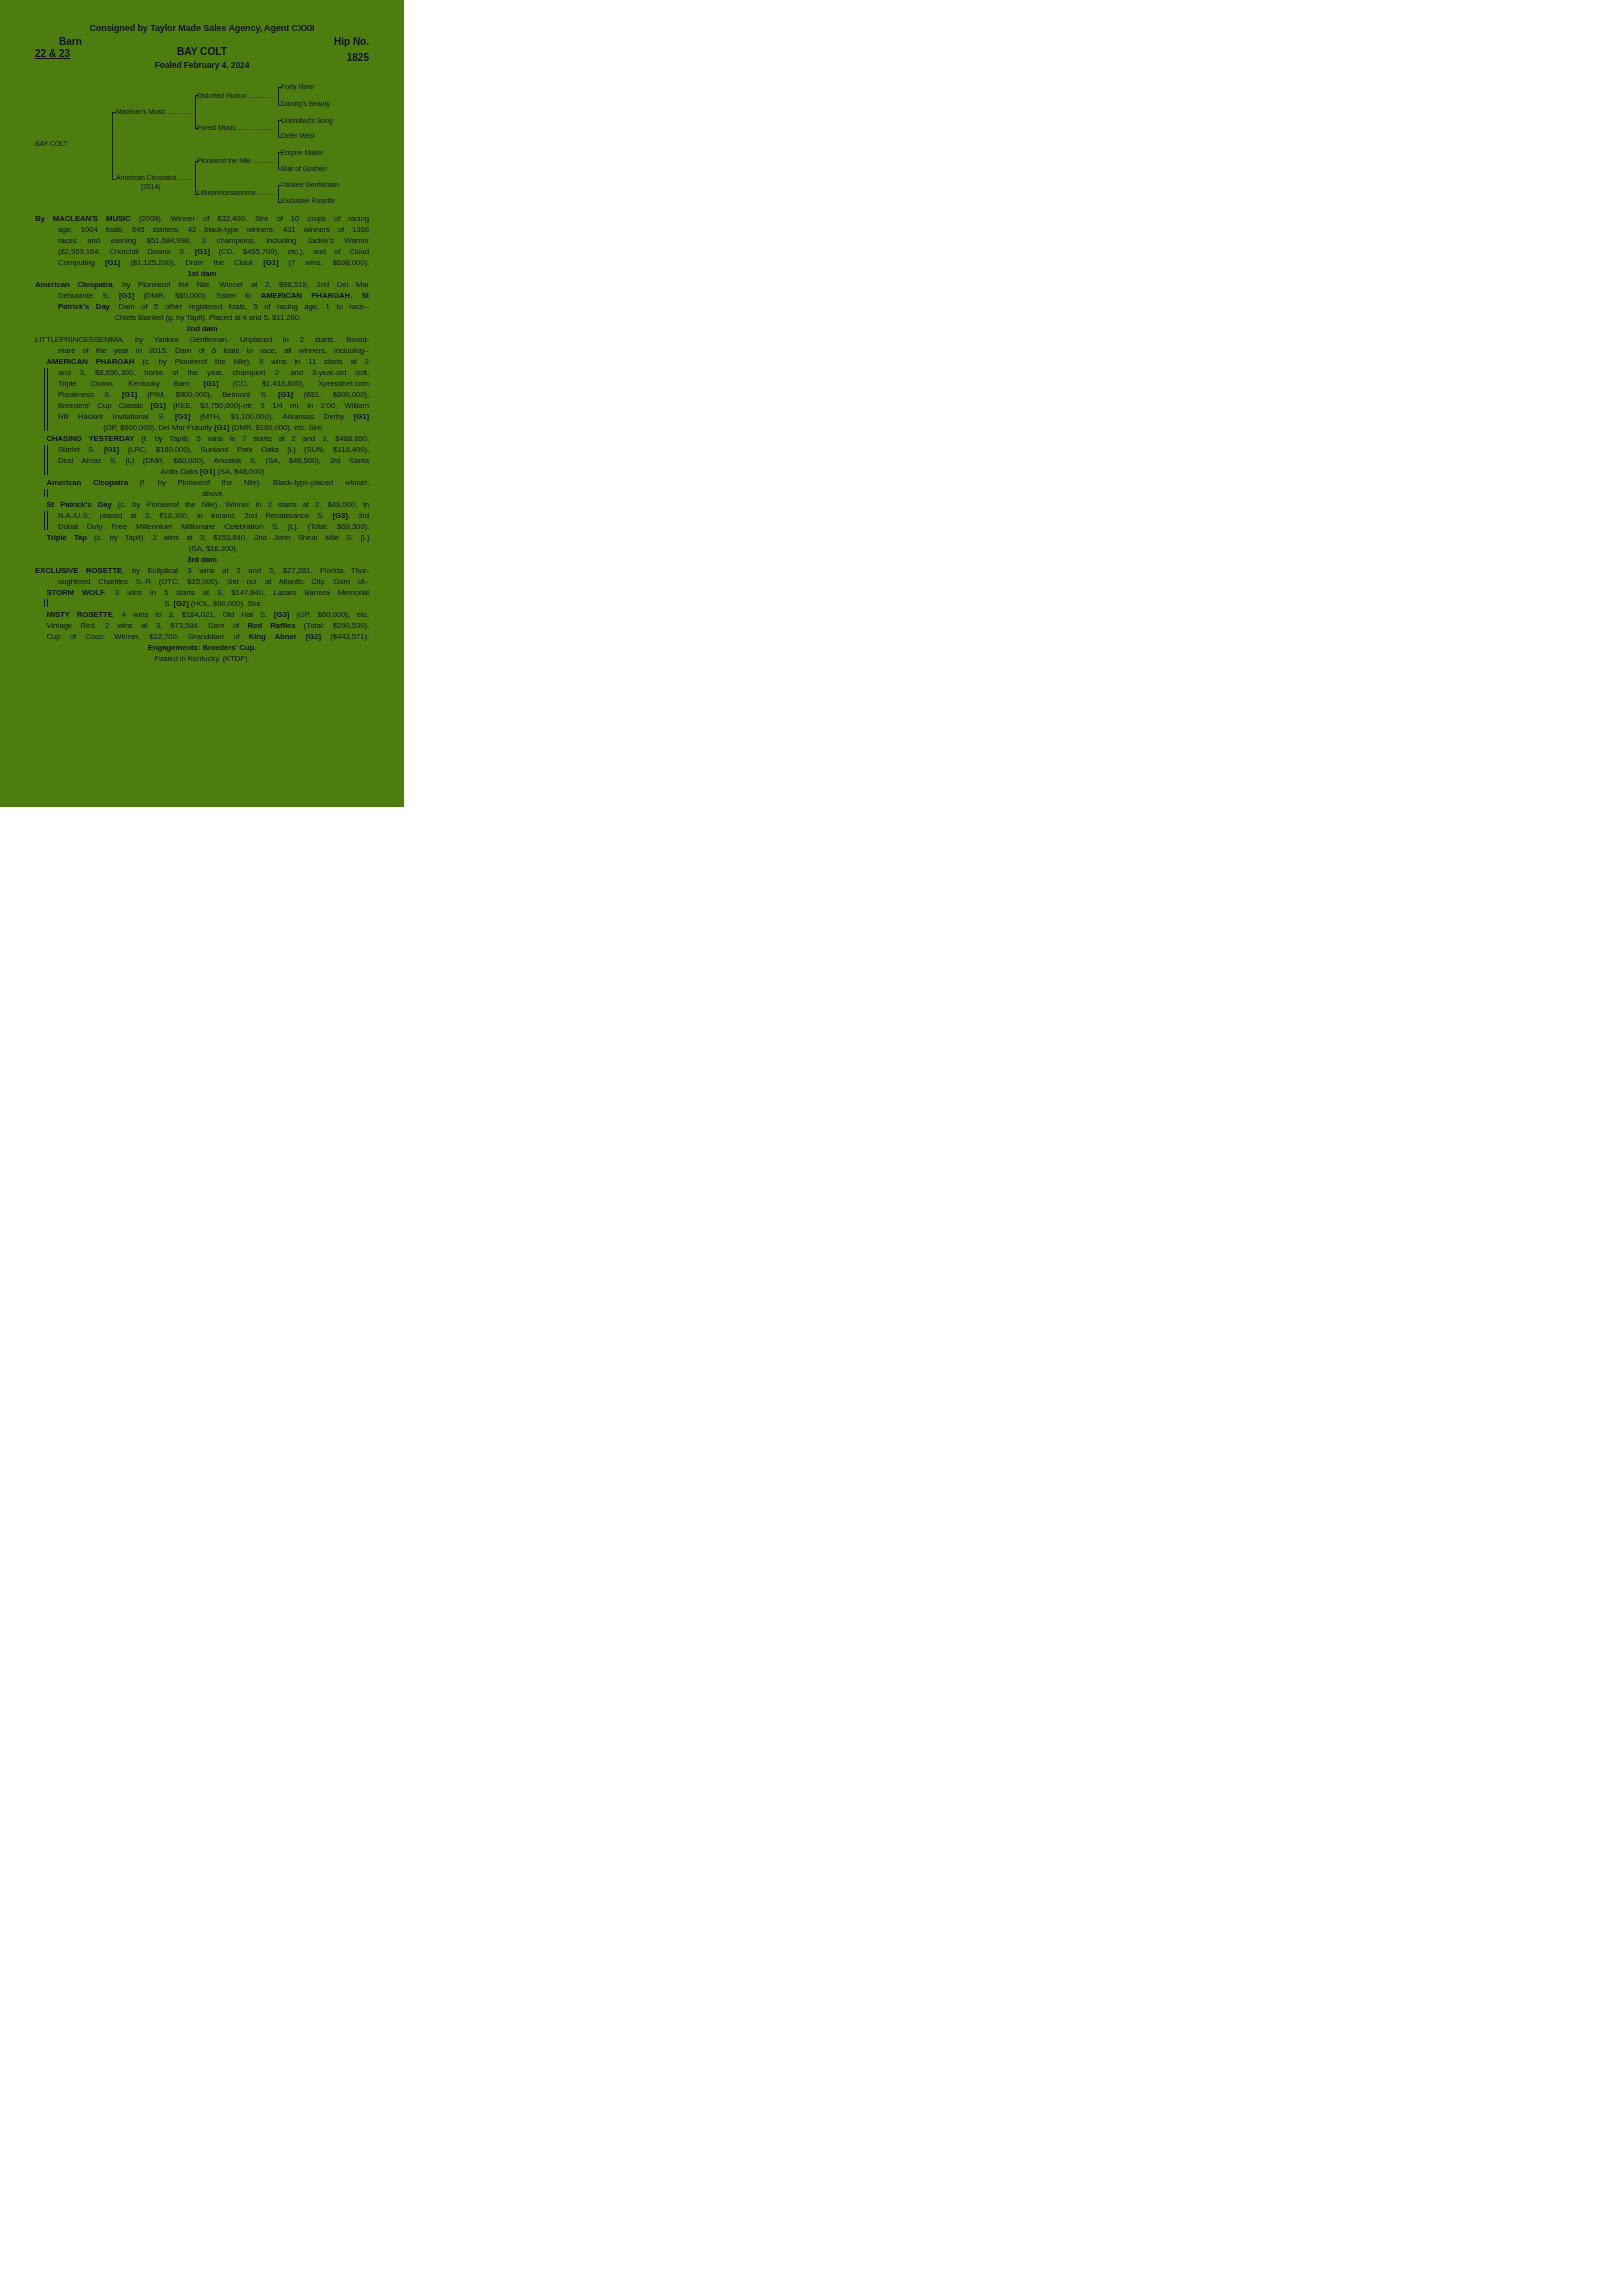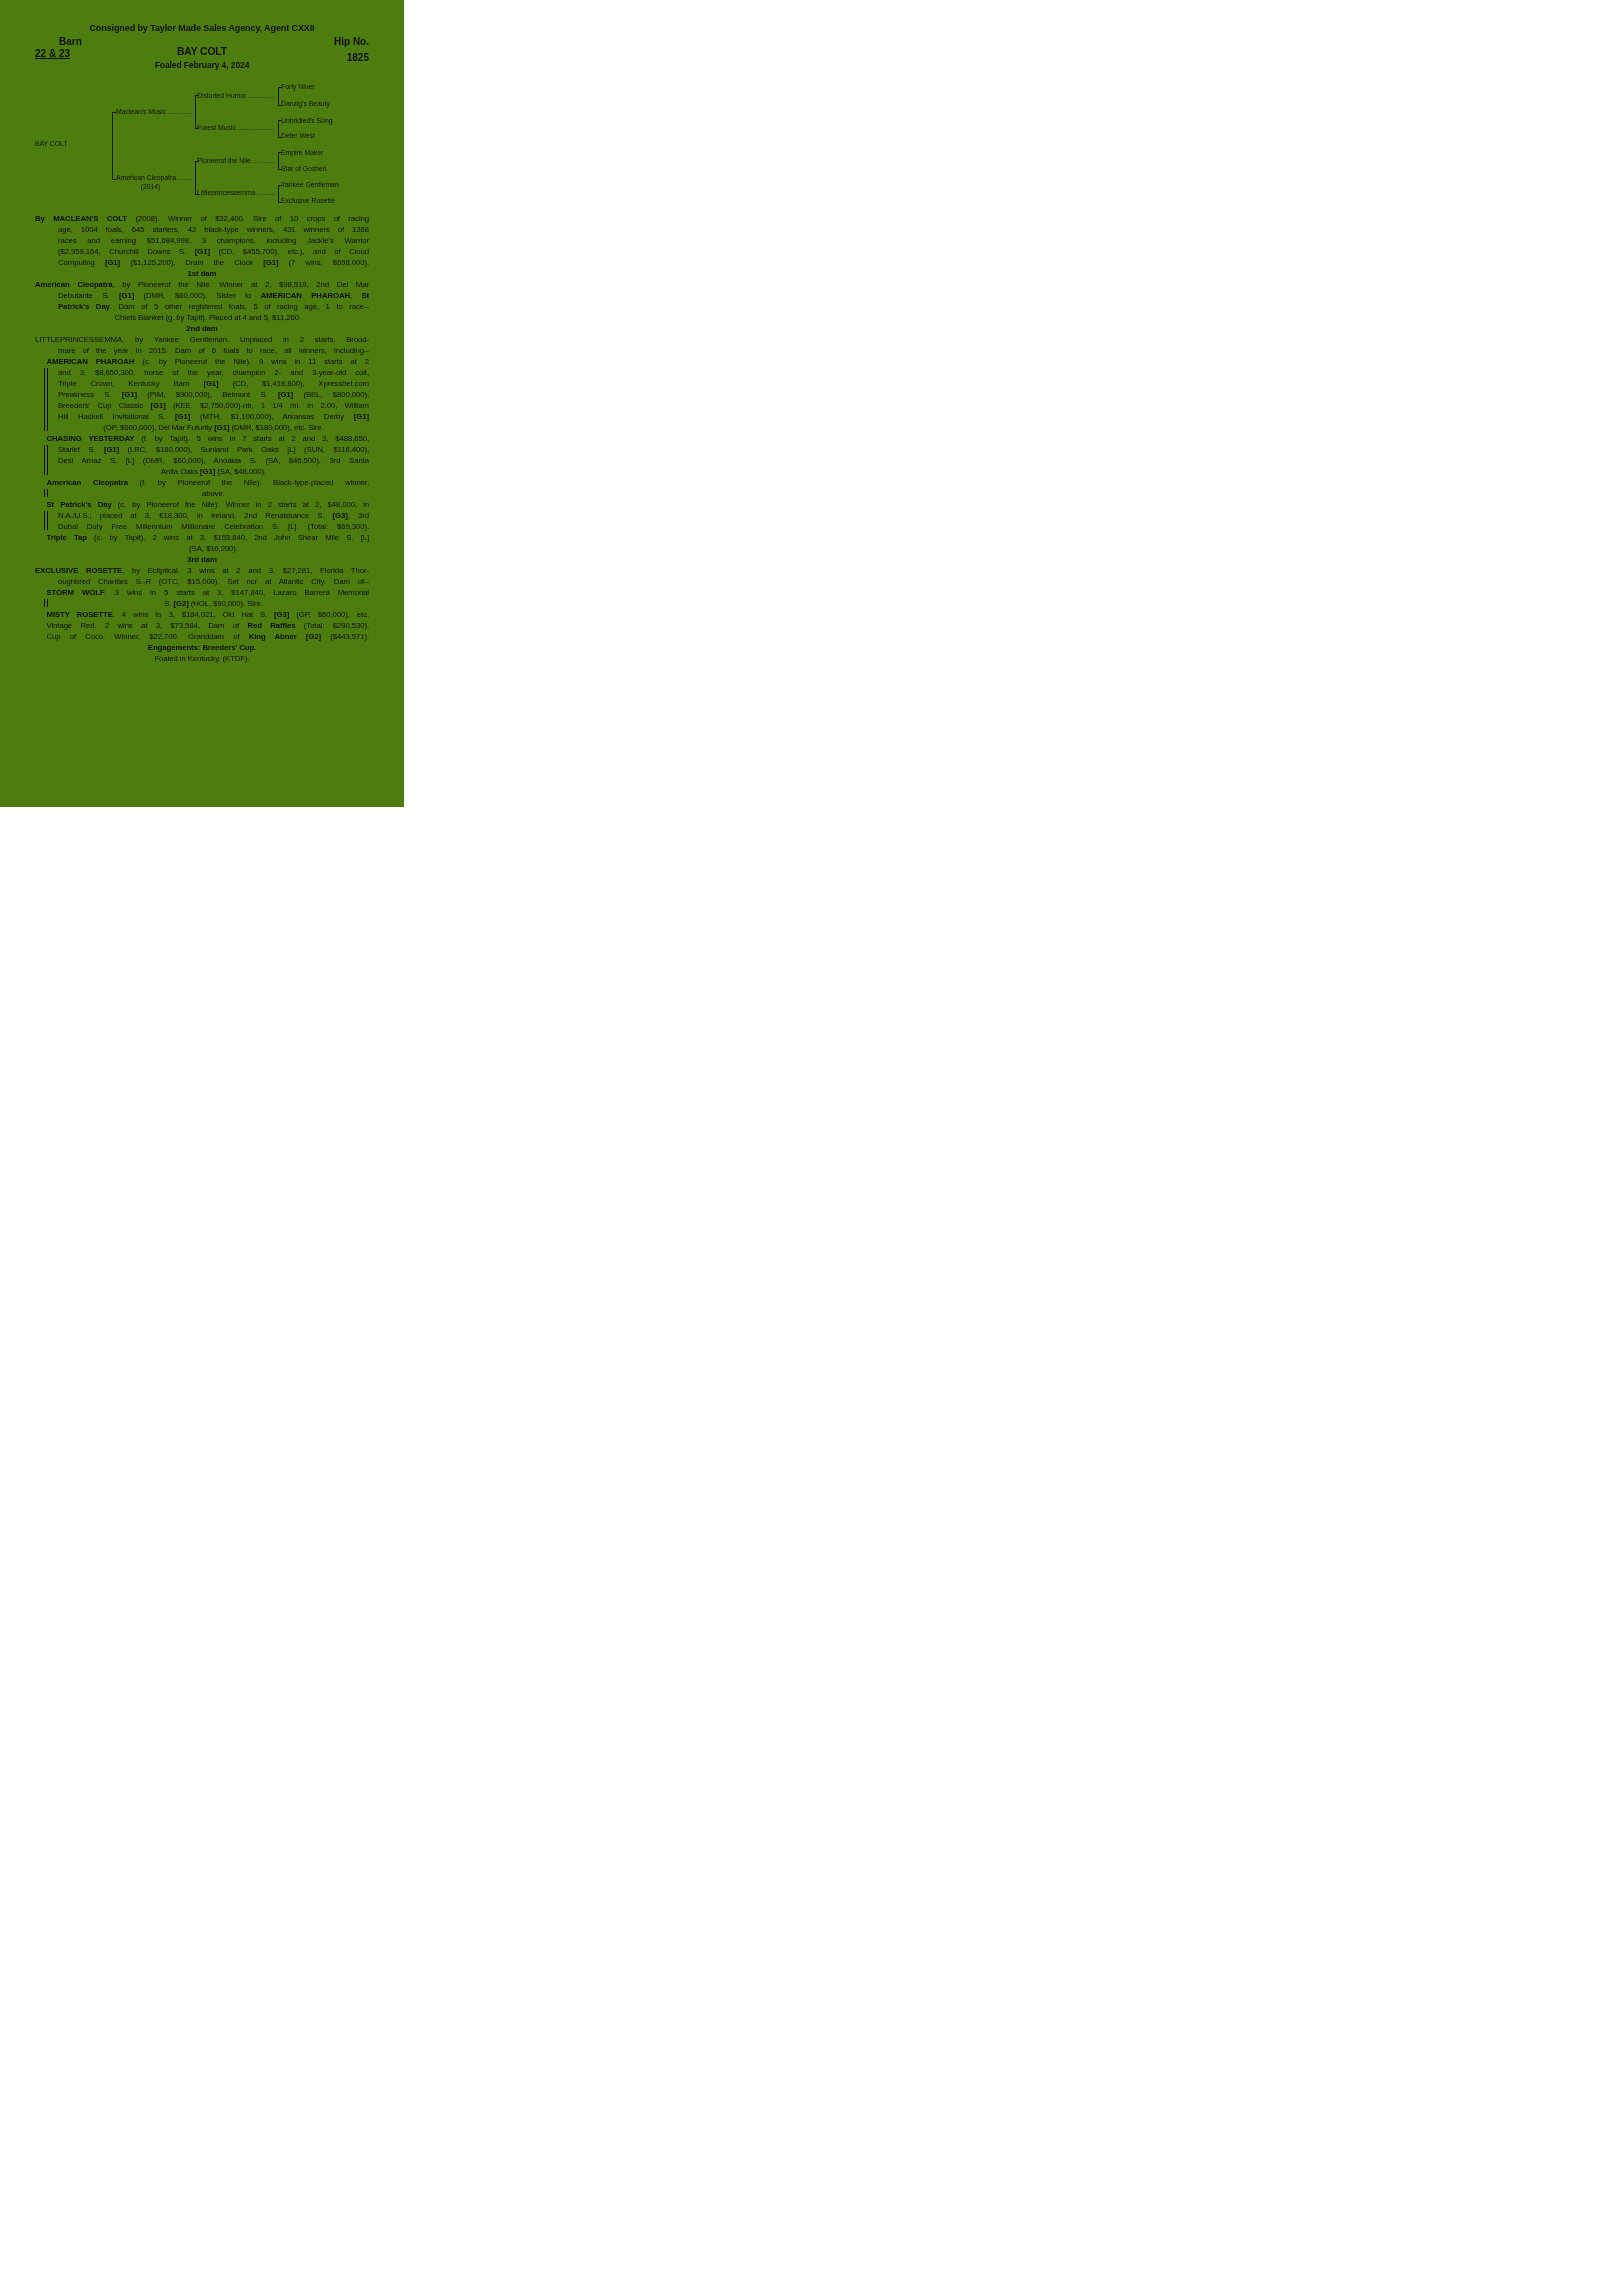--- a/index.html
+++ b/index.html
@@ -124,21 +124,21 @@
     <div class="brk b-s"></div>
     <div class="brk b-d"></div>
     <div class="brk b-ss"></div>
     <div class="brk b-sd"></div>
     <div class="brk b-ds"></div>
     <div class="brk b-dd"></div>
   </div>
 
   <div class="bodytext">
       <div class="para flush">
-        <div class="ln first just"><span class="b">By MACLEAN'S COLT</span><span> (2008). Winner of $32,400. Sire of 10 crops of racing</span></div>
+        <div class="ln first just"><span class="b">By MACLEAN'S MUSIC</span><span> (2008). Winner of $32,400. Sire of 10 crops of racing</span></div>
         <div class="ln cont just"><span>age, 1004 foals, 645 starters, 42 black-type winners, 431 winners of 1368</span></div>
         <div class="ln cont just"><span>races and earning $51,684,998, 3 champions, including Jackie's Warrior</span></div>
         <div class="ln cont just"><span>($2,959,164, Churchill Downs S. </span><span class="b">[G1]</span><span> (CD, $455,700), etc.), and of Cloud</span></div>
         <div class="ln cont just"><span>Computing </span><span class="b">[G1]</span><span> ($1,125,200), Drain the Clock </span><span class="b">[G1]</span><span> (7 wins, $698,000).</span></div>
       </div>
       <div class="para flush">
         <div class="ln first left"><span class="b">1st dam</span></div>
       </div>
       <div class="para flush">
         <div class="ln first just"><span class="b">American Cleopatra</span><span>, by Pioneerof the Nile. Winner at 2, $98,519, 2nd Del Mar</span></div>

